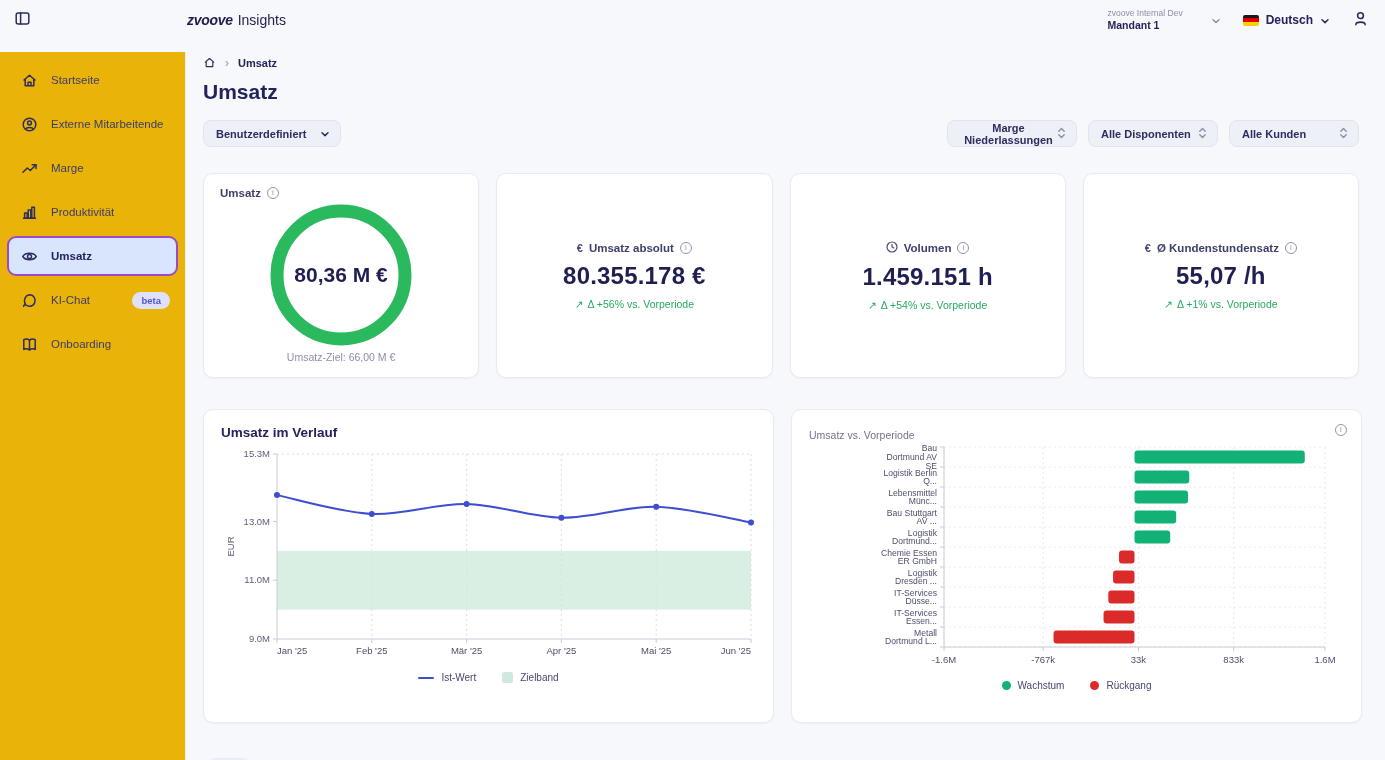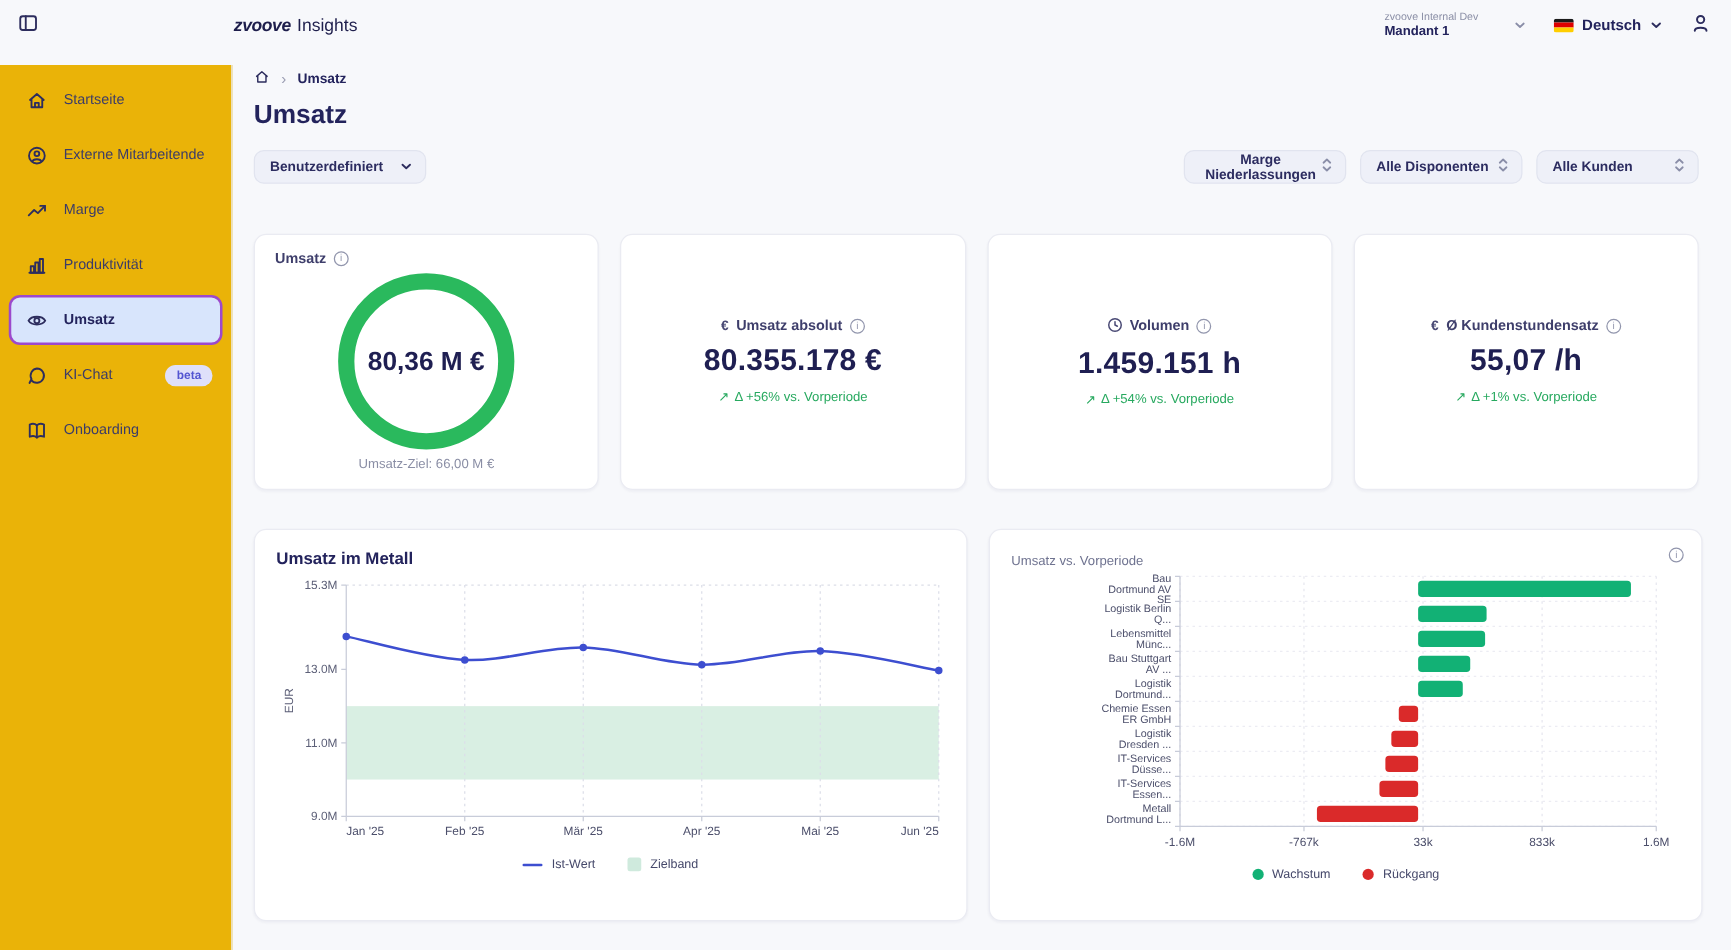--- a/index.html
+++ b/index.html
@@ -31,21 +31,21 @@
   .nav-item .nlabel{margin-left:13px;font-size:11.5px;color:#3c3c68}
   .nav-item.active{background:#d8e5fc;border-color:#9c49cc}
   .nav-item.active .nlabel{font-weight:bold;color:#23235c}
   .beta-badge{margin-left:auto;background:#dfe0fa;color:#5355d1;font-size:9.5px;font-weight:bold;padding:3px 9px;border-radius:9px}
   
   .main{position:absolute;left:187px;top:40px;right:0;bottom:0;padding:14px 26px 0 16px;box-sizing:border-box}
   .breadcrumb{display:flex;align-items:center;gap:9px;height:18px;font-size:11px}
   .bc-sep{color:#9a9db2;font-size:12px}
   .bc-current{font-weight:bold;color:#23235c;font-size:11px}
   .page-title{font-size:21px;font-weight:bold;color:#23235c;margin:8px 0 16px 0}
-  .filter-row{display:flex;align-items:center;margin-bottom:40px}
+  .filter-row{display:flex;align-items:center;margin-bottom:26px}
   .pill{height:27px;background:#eef0f8;border:1px solid #e1e4ef;border-radius:8px;display:inline-flex;align-items:center;justify-content:space-between;font-size:11px;font-weight:bold;color:#2c2c60;padding:0 10px 0 12px;cursor:pointer;box-sizing:border-box;font-family:"Liberation Sans",sans-serif}
   .pill-period{width:138px}
   .pill-select{width:130px;margin-left:11px}
   .filters-right{margin-left:auto;display:flex}
   
   .kpi-row{display:grid;grid-template-columns:repeat(4,1fr);gap:17px;height:205px;margin-bottom:31px}
   .card{background:#fff;border:1px solid #eaebf2;border-radius:10px;box-shadow:0 1px 2px rgba(30,30,80,.04);box-sizing:border-box}
   .gauge-card{display:flex;flex-direction:column;padding:13px 16px 12px 16px}
   .card-label-row{display:flex;align-items:center;gap:6px;font-size:11.5px;font-weight:bold;color:#3e3e6b}
   .gauge-wrap{flex:1;display:flex;align-items:center;justify-content:center}
@@ -307,21 +307,21 @@
       <div class="kpi-delta">
         <span>↗</span>
         <span>Δ +1% vs. Vorperiode</span>
       </div>
     </div>
   </section>
 
   <section class="charts-row">
 
     <div class="card chart-card">
-      <div class="chart-title">Umsatz im Metall</div>
+      <div class="chart-title">Umsatz im Verlauf</div>
       <svg id="line-svg" width="535" height="228">
           <rect x="56" y="110.90476190476191" width="474" height="58.73015873015872" fill="#d9efe3"></rect>
           <line x1="150.8" y1="14" x2="150.8" y2="199" stroke="#dcdee8" stroke-dasharray="2 3"></line>
           <line x1="245.6" y1="14" x2="245.6" y2="199" stroke="#dcdee8" stroke-dasharray="2 3"></line>
           <line x1="340.4" y1="14" x2="340.4" y2="199" stroke="#dcdee8" stroke-dasharray="2 3"></line>
           <line x1="435.2" y1="14" x2="435.2" y2="199" stroke="#dcdee8" stroke-dasharray="2 3"></line>
           <line x1="530" y1="14" x2="530" y2="199" stroke="#dcdee8" stroke-dasharray="2 3"></line>
           <line x1="56" y1="14" x2="530" y2="14" stroke="#dcdee8" stroke-dasharray="2 3"></line>
           <line x1="56" y1="14" x2="56" y2="199" stroke="#c8ccd9"></line>
           <line x1="56" y1="199" x2="530" y2="199" stroke="#c8ccd9"></line>

